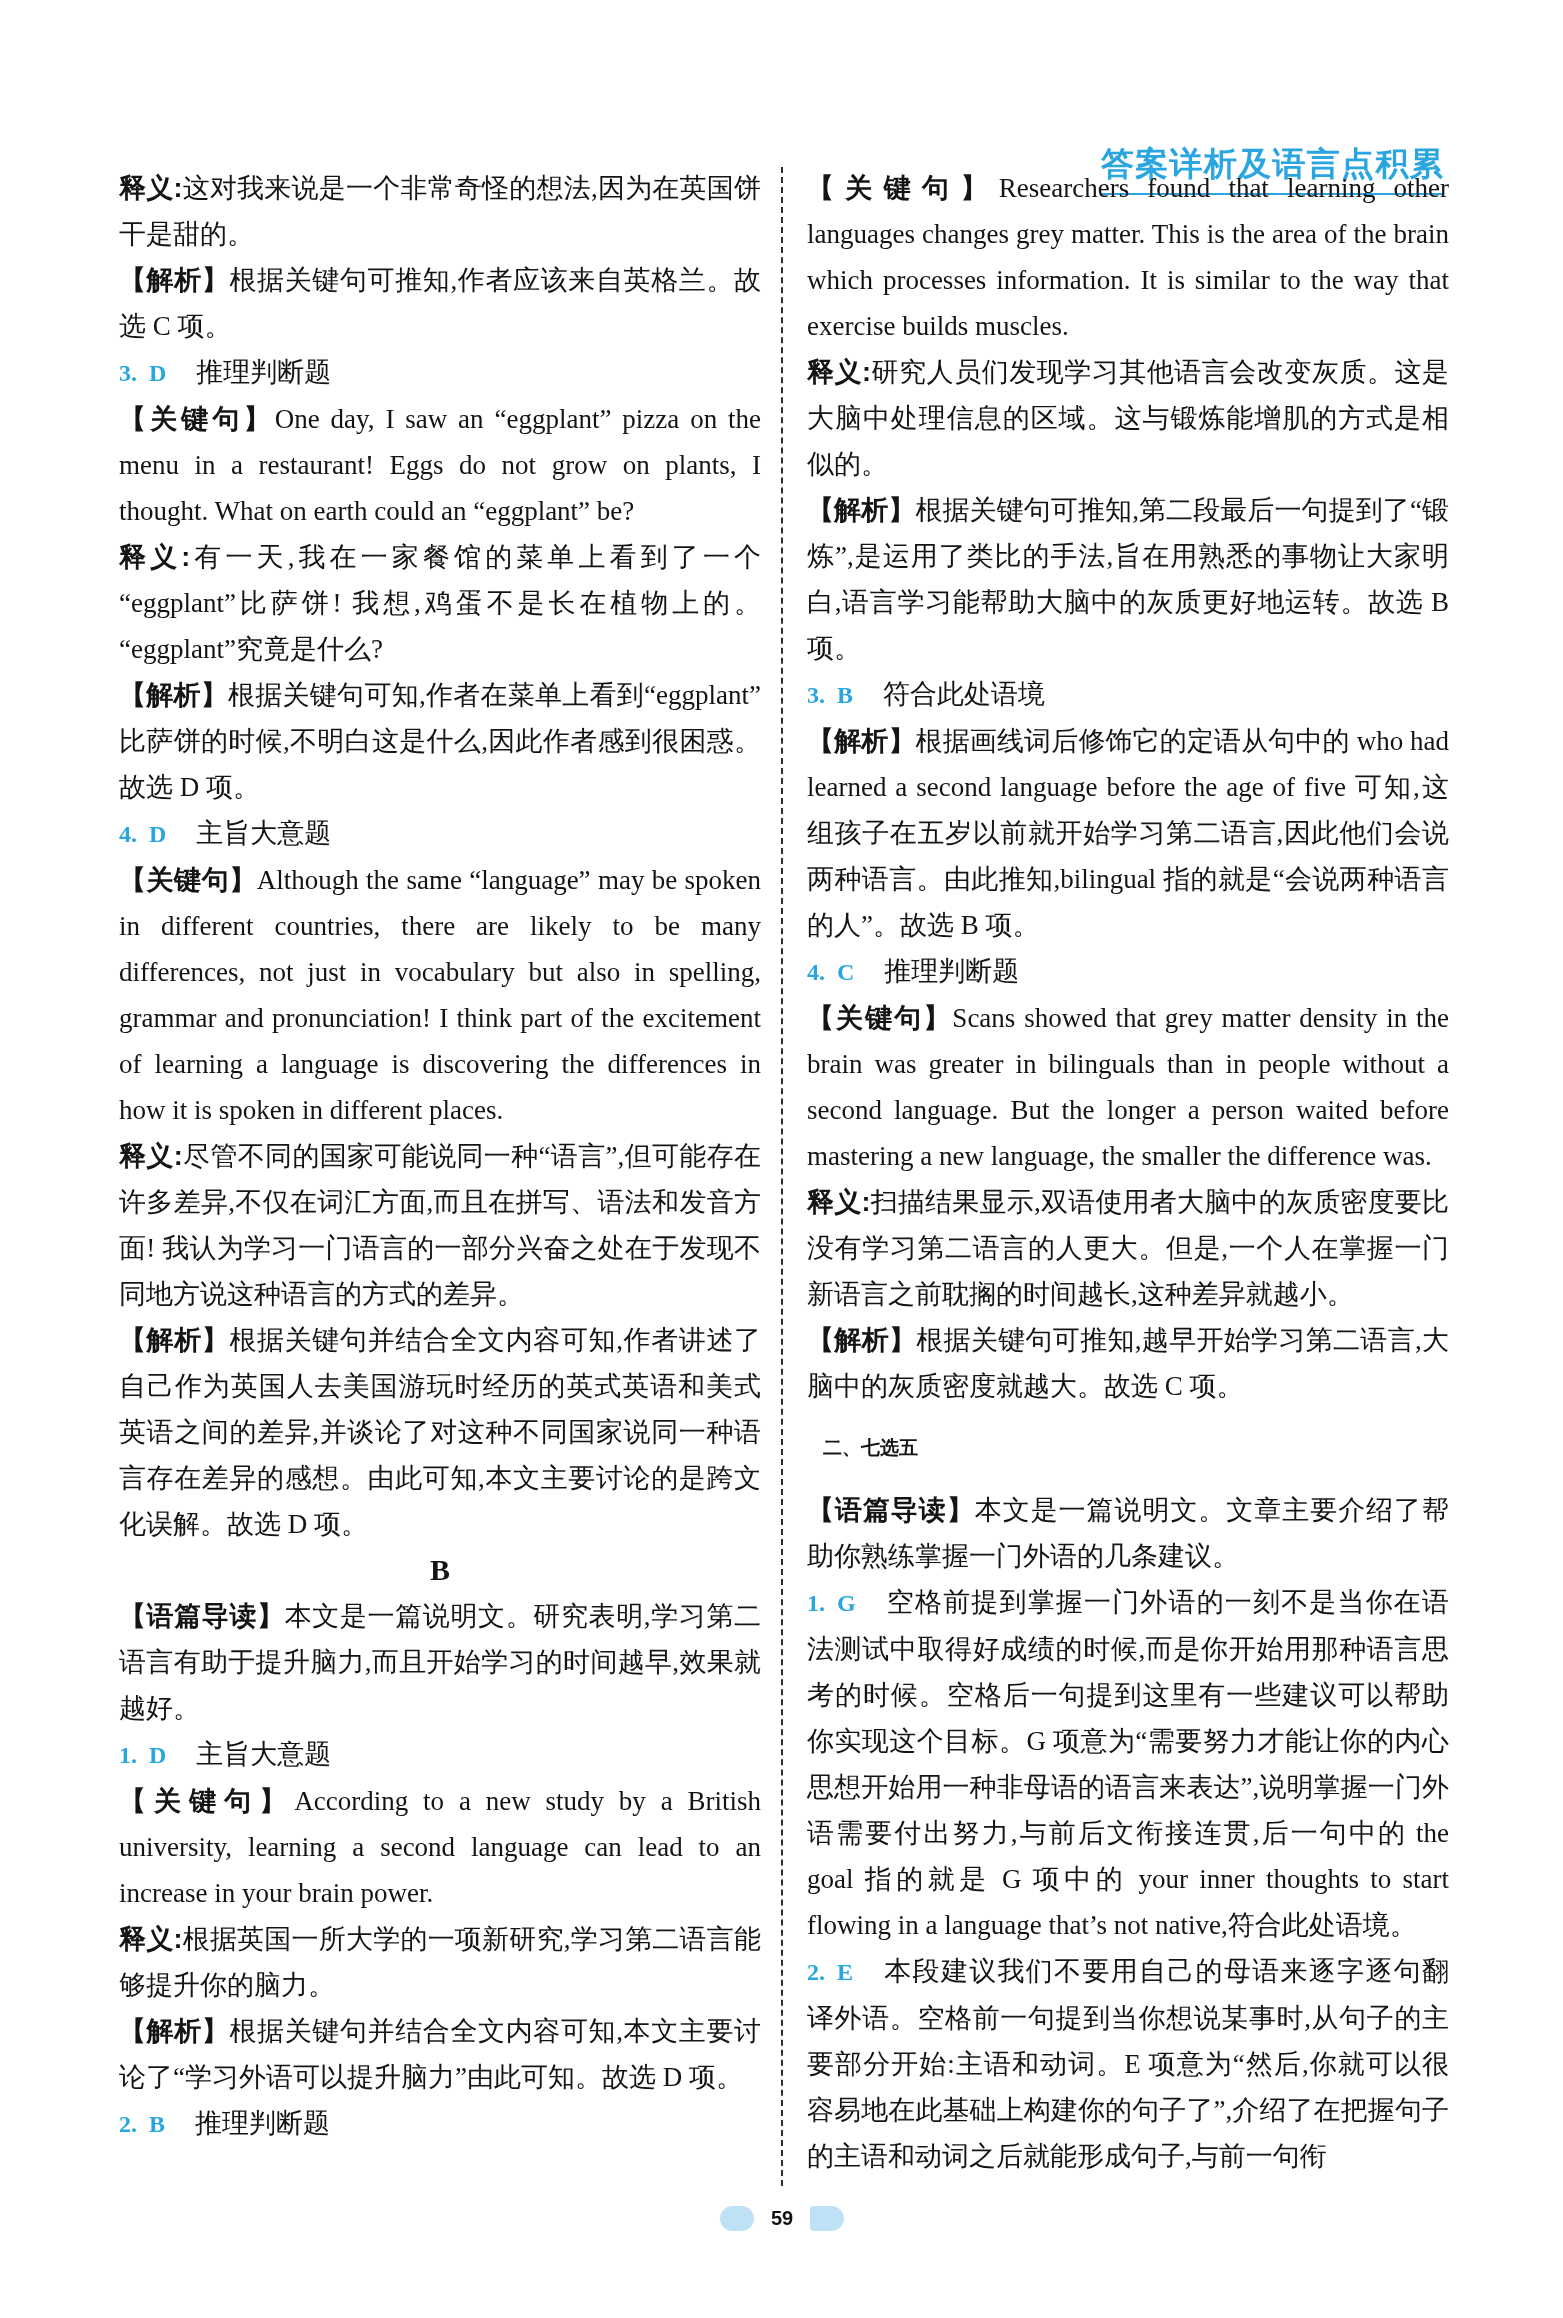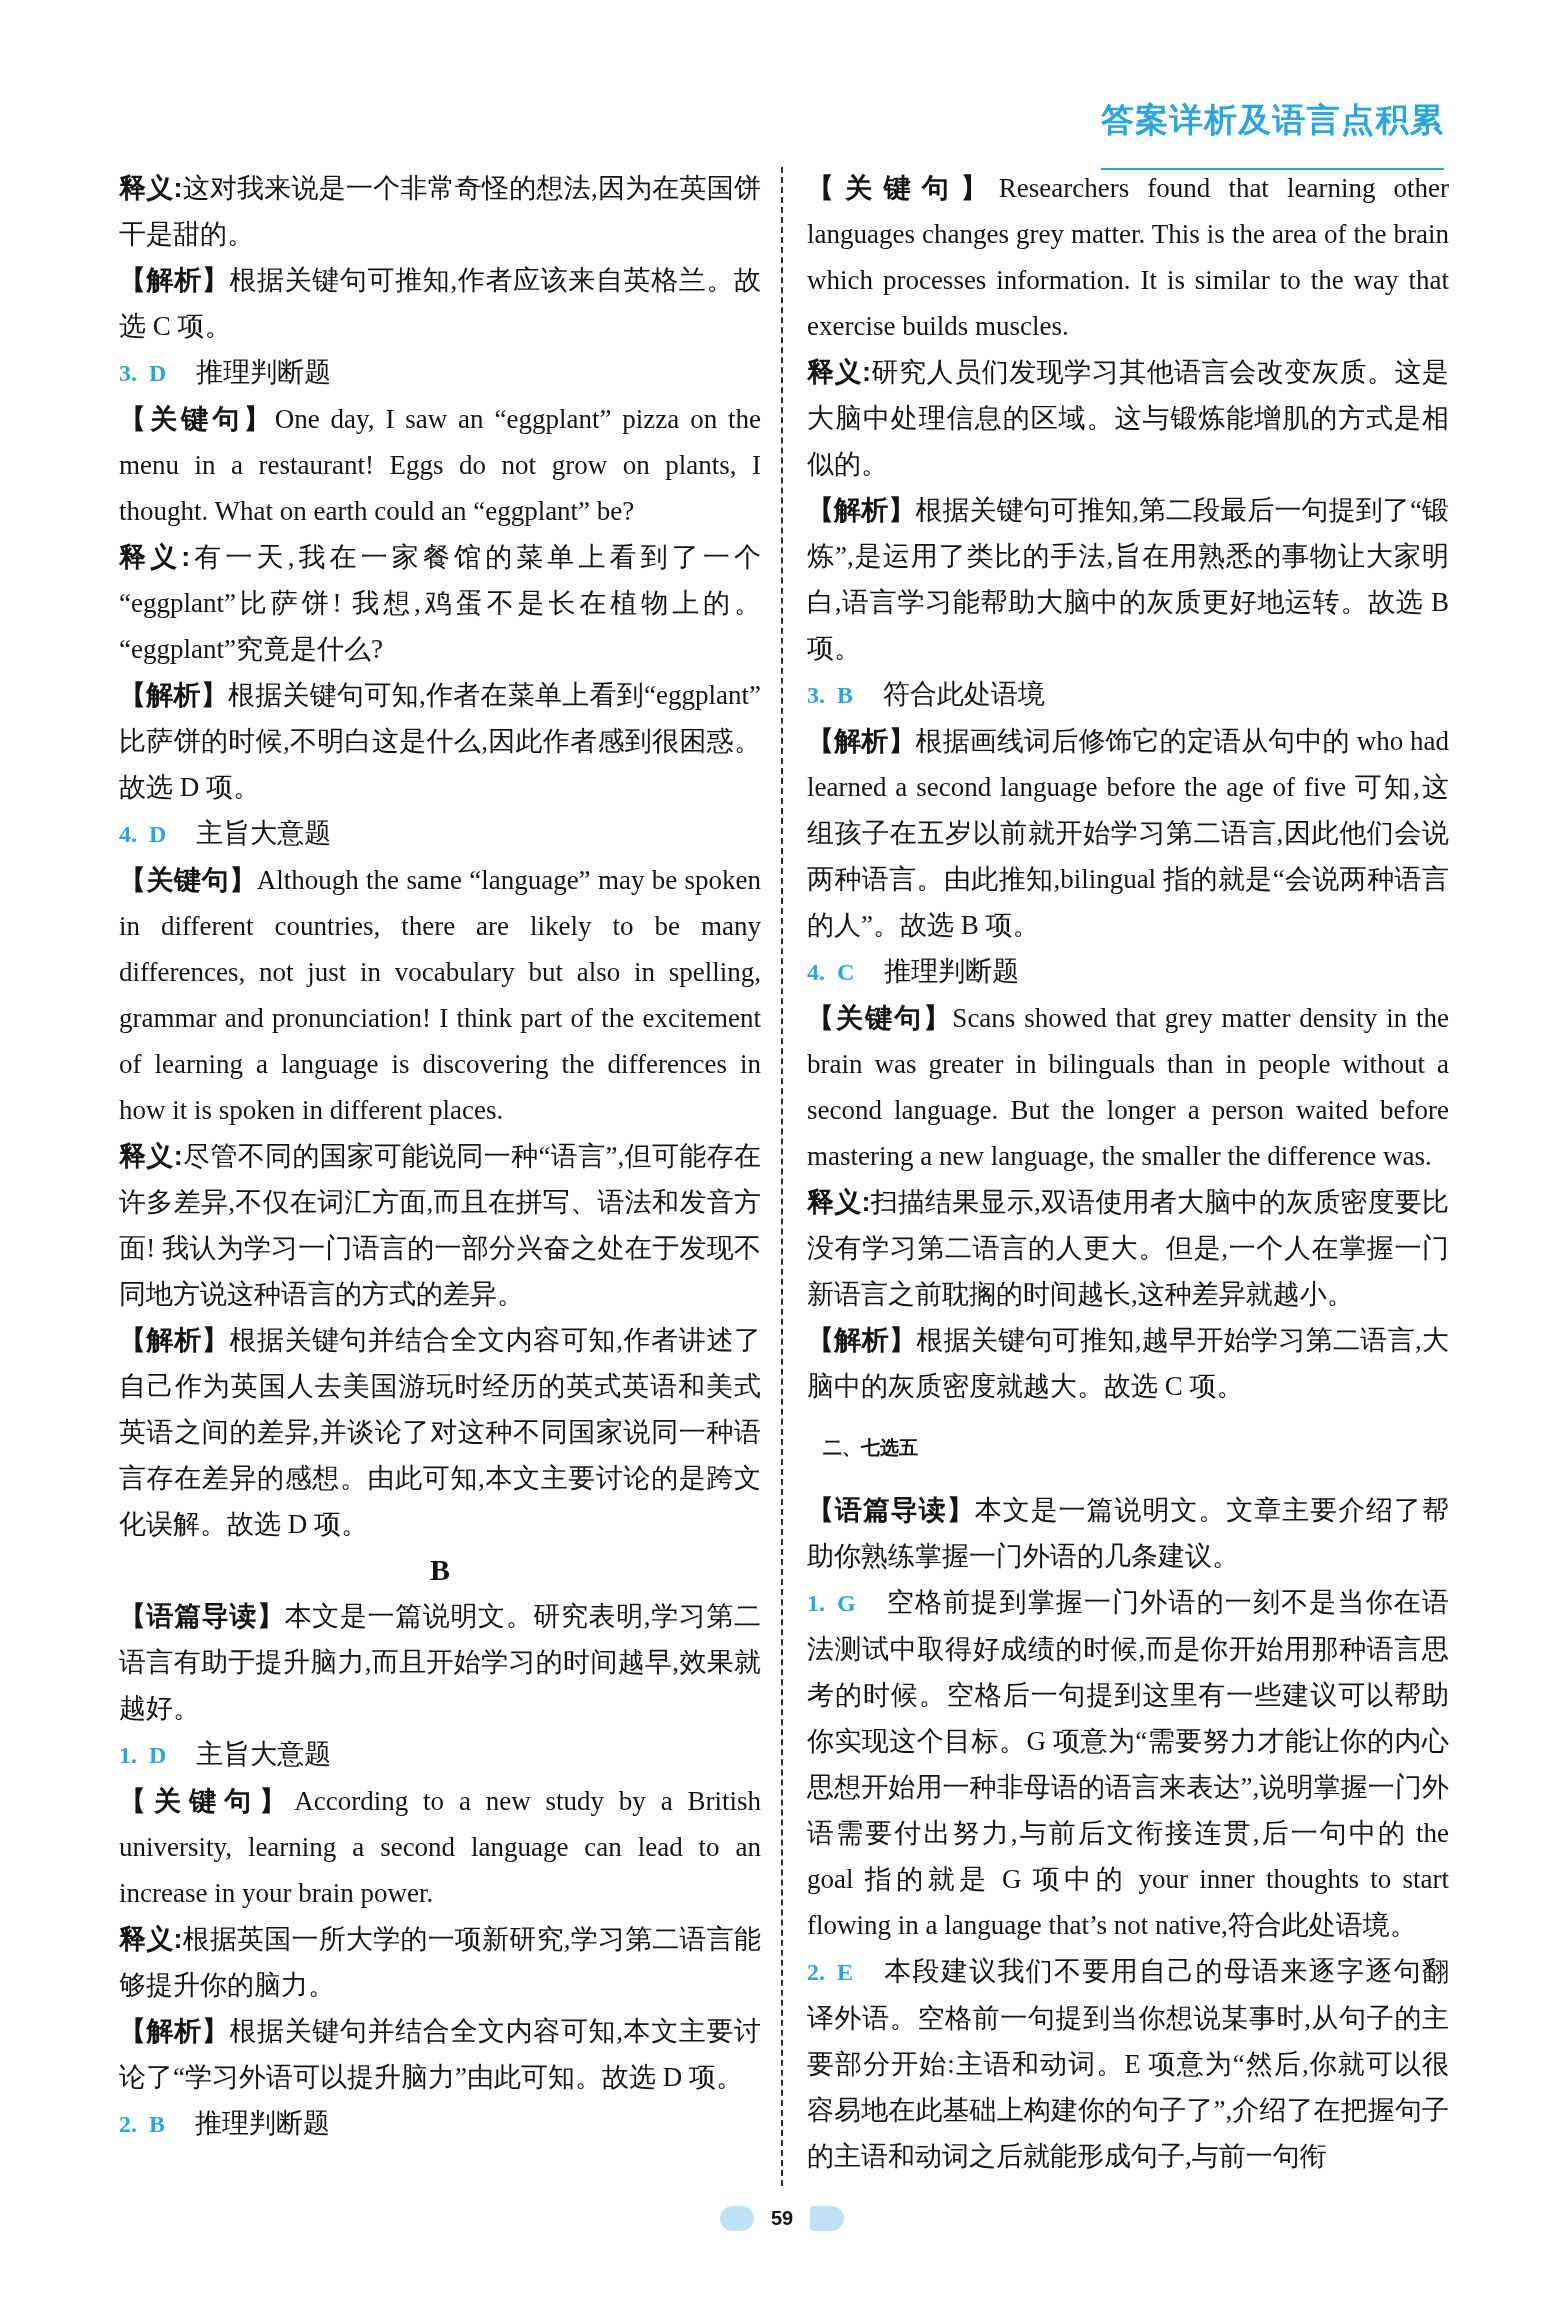--- a/index.html
+++ b/index.html
@@ -24,22 +24,23 @@
     right:120px;
     text-align:right;
   }
   .page-header .title{
     display:inline-block;
     font-family:"Liberation Sans","DejaVu Sans",sans-serif;
     font-weight:700;
     font-size:33px;
     letter-spacing:1.3px;
     color:var(--accent);
-    padding-bottom:25px;
+    padding-bottom:6px;
     border-bottom:2.6px solid var(--accent);
+    margin-top:44px;
   }
   
   .content{
     position:absolute;
     left:119px;
     top:165px;
     width:1330px;
     display:flex;
     justify-content:space-between;
   }

